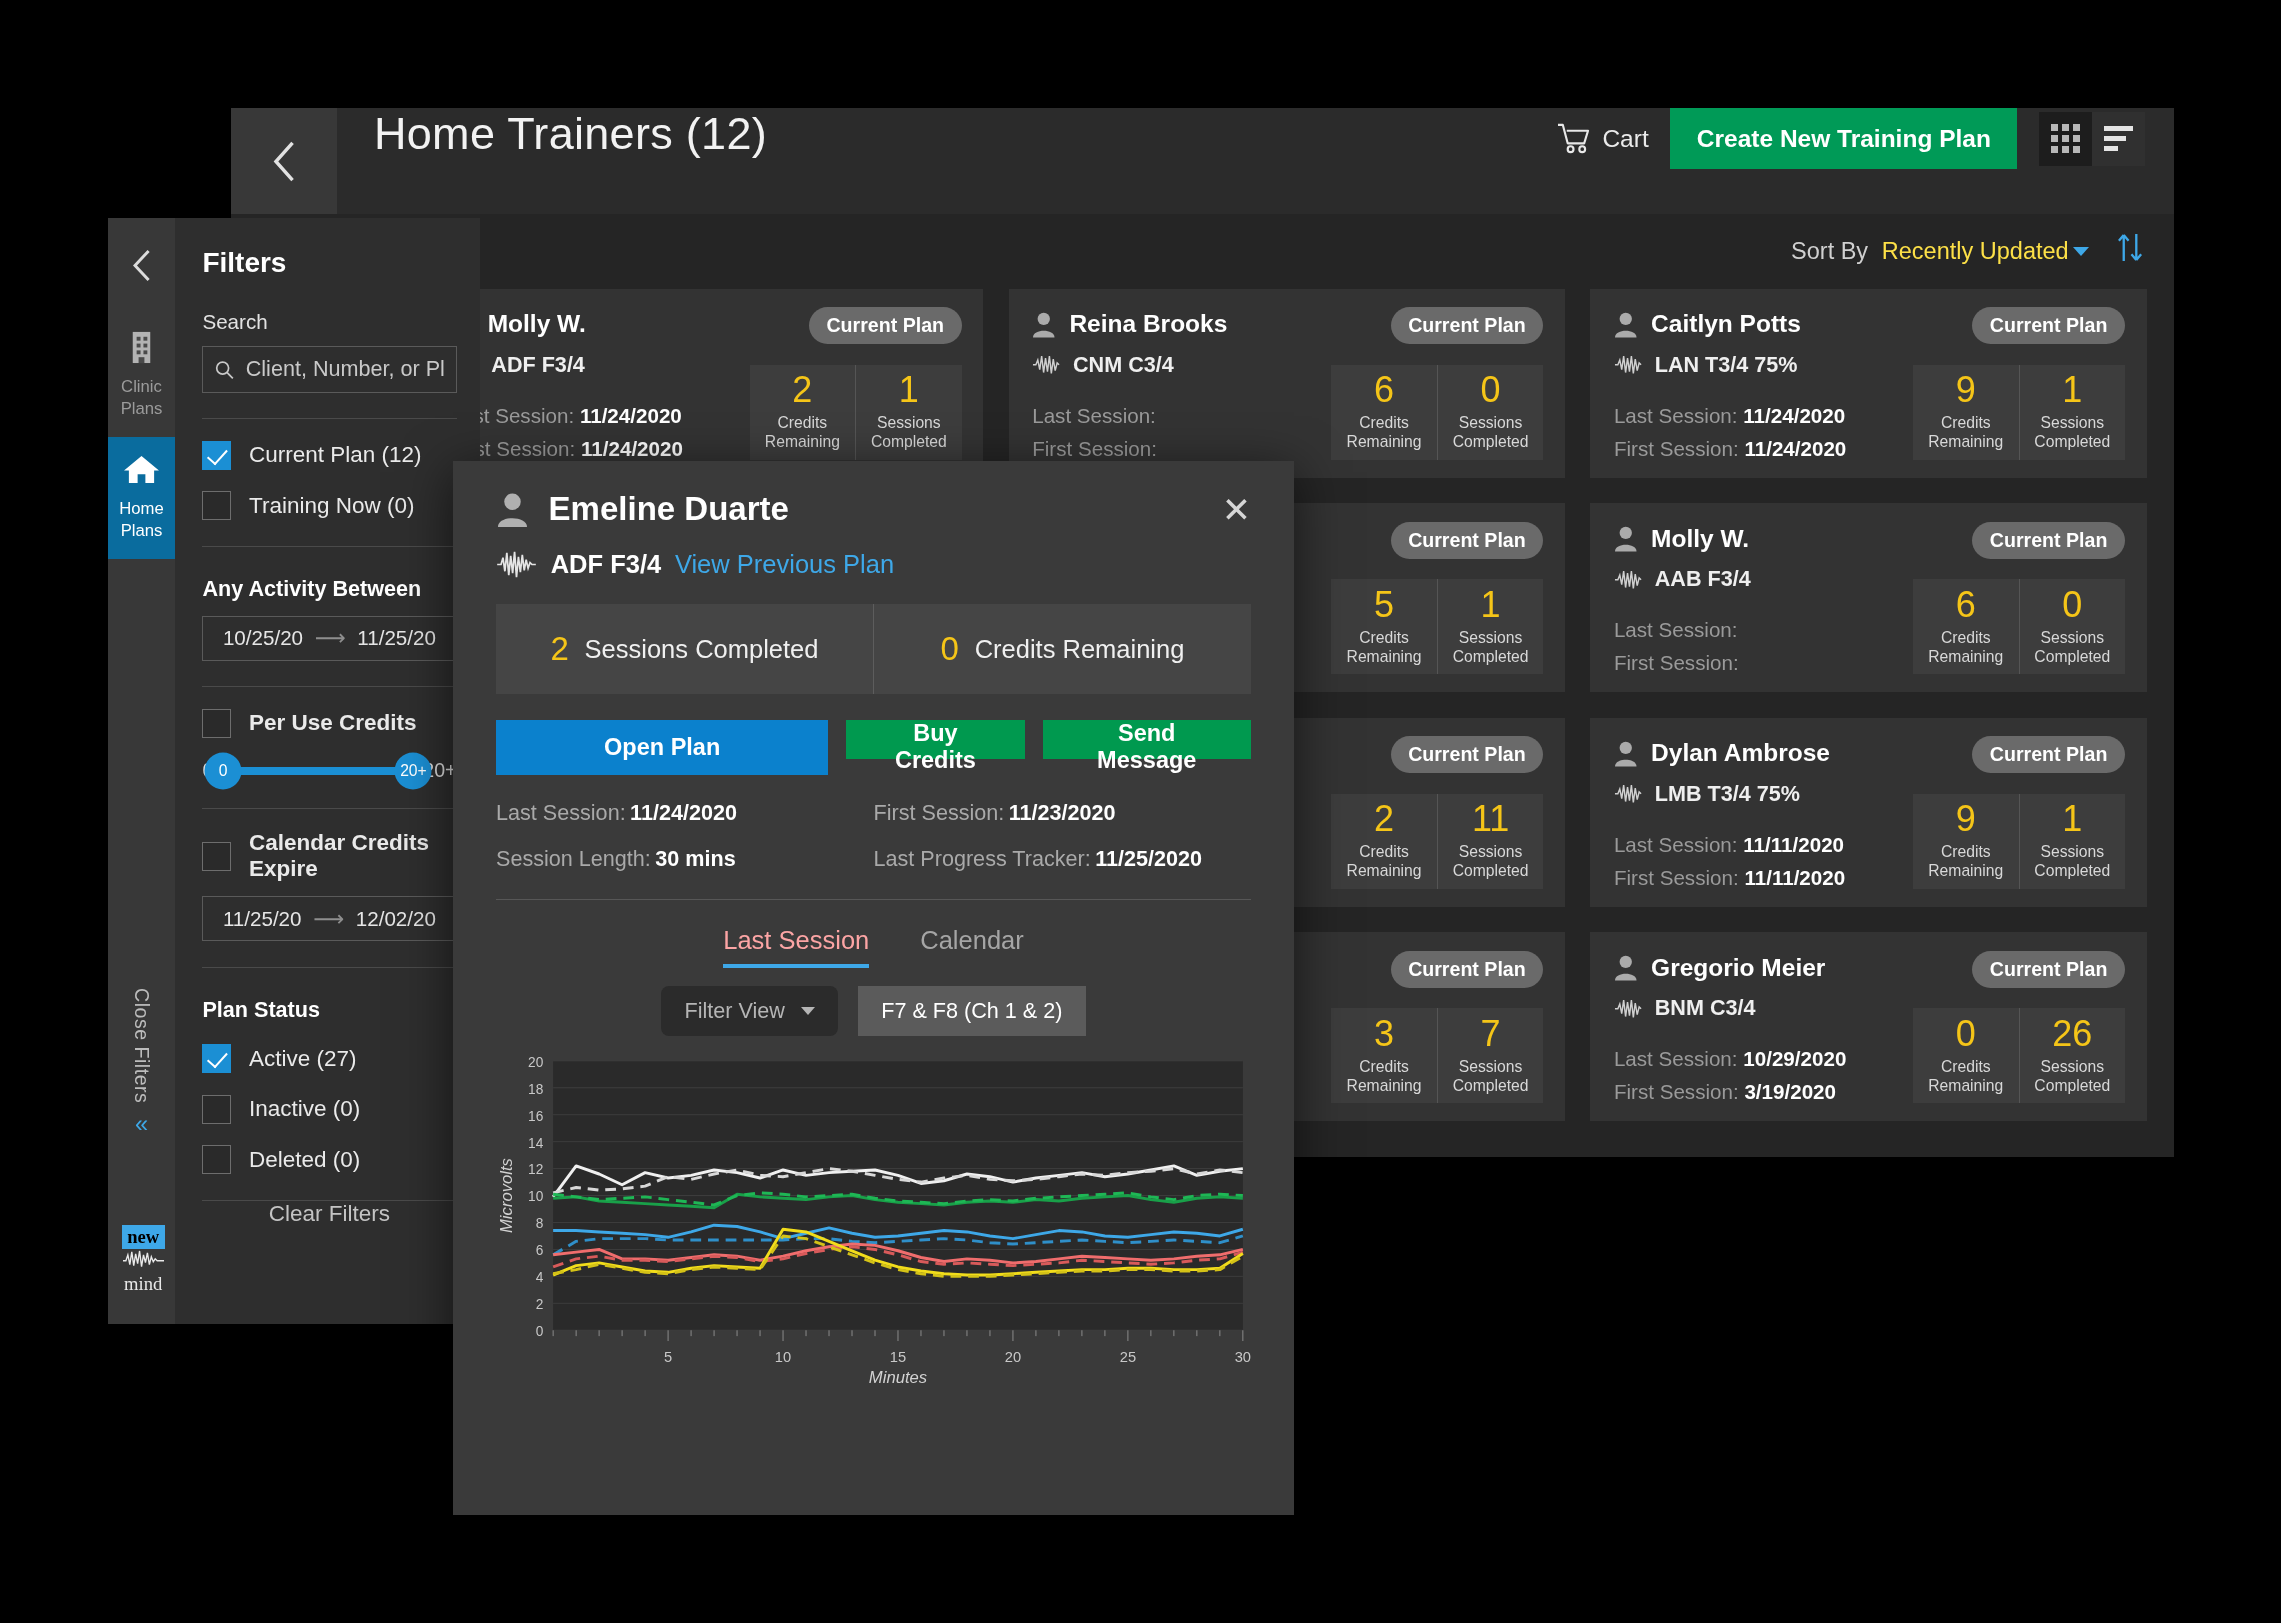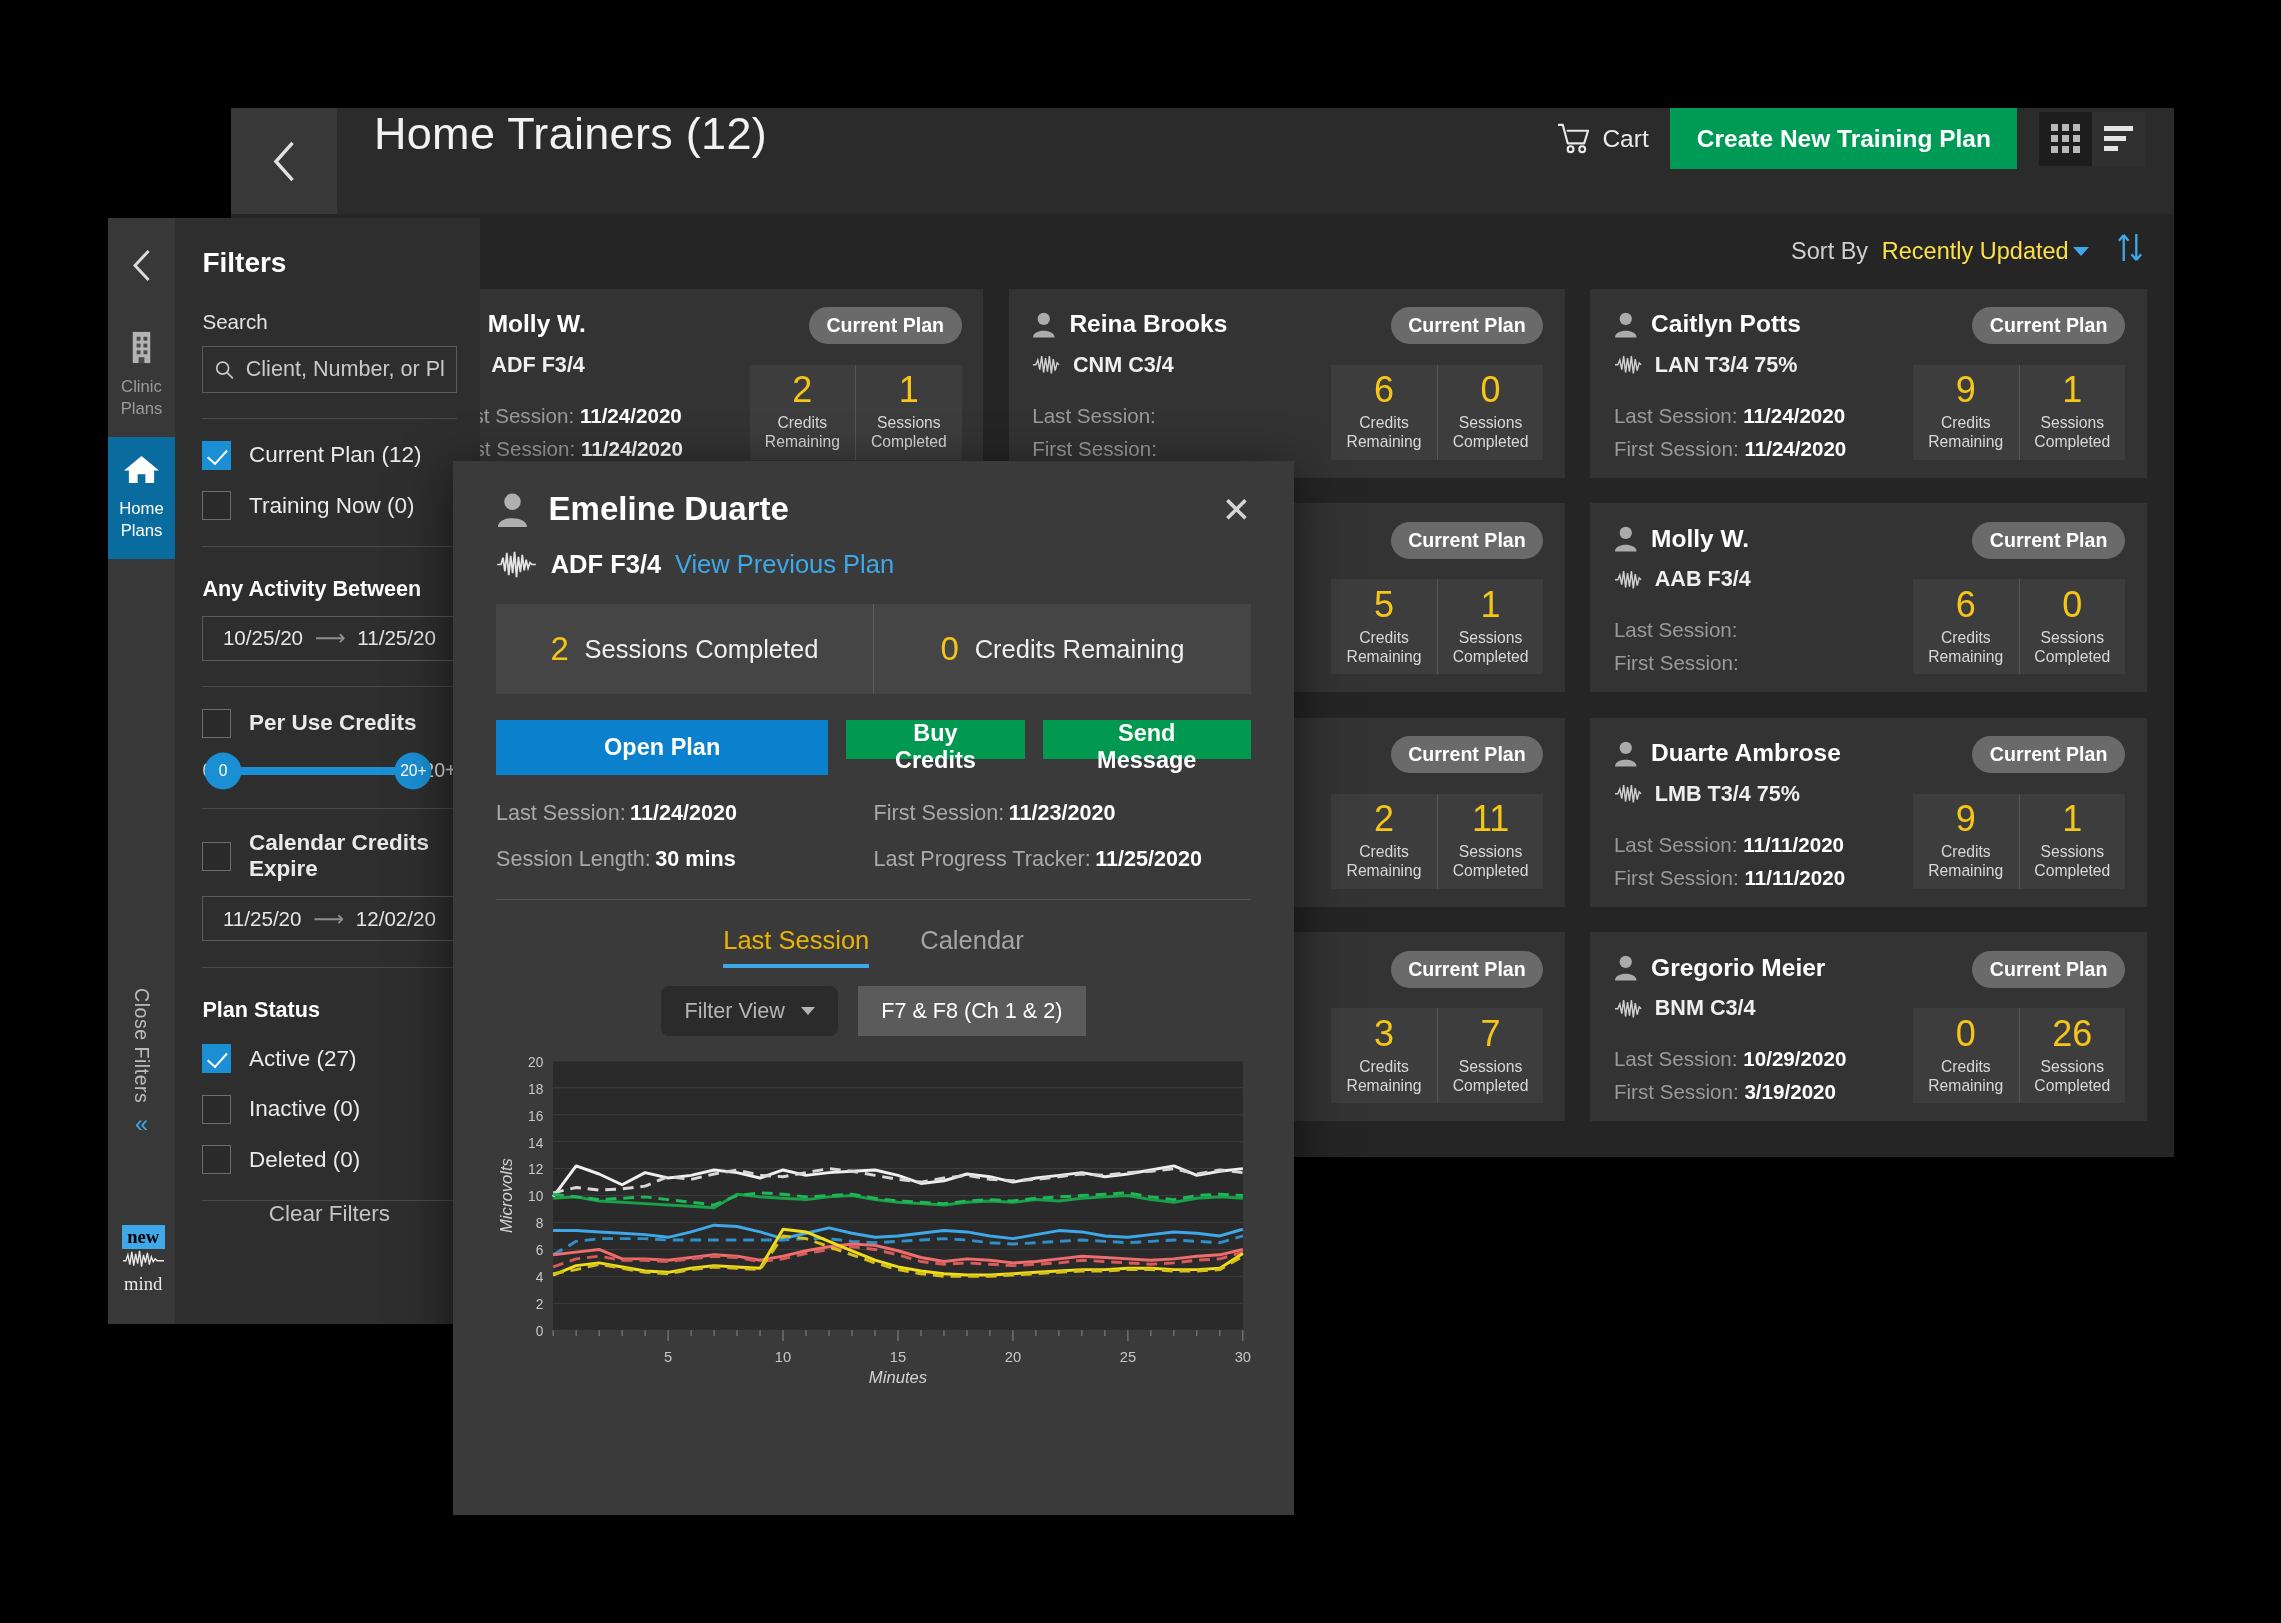--- a/index.html
+++ b/index.html
@@ -185,21 +185,21 @@
   .btn-green {
     background:#00994f; color:#fff; font-size: 23.5px; font-weight:700;
     border:none; height: 39px; padding: 0 27.4px; cursor:pointer; font-family:"Liberation Sans", sans-serif;
   }
   .m-details { margin-top: 25.5px; display:grid; grid-template-columns: 1fr 1fr; row-gap: 19.6px; }
   .m-details .lbl { color:#a9a9a9; font-size: 21.6px; }
   .m-details .val { color:#fff; font-size: 21.6px; font-weight:700; }
   .m-div { height:1px; background:#575757; margin-top: 27.4px; }
   .m-tabs { display:flex; justify-content:center; gap: 51px; margin-top: 25.5px; }
   .m-tab { color:#a5a5a5; font-size: 25.5px; cursor:pointer; padding-bottom: 9.8px; }
-  .m-tab.active { color:#eab308; border-bottom: 4.9px solid #3ea8e8; }
+  .m-tab.active { color:#fca5a5; border-bottom: 4.9px solid #3ea8e8; }
   .chart-ctrls { display:flex; justify-content:center; gap: 19.6px; margin-top: 17.6px; }
   .filter-view {
     background:#2b2b2b; color:#b5b5b5; font-size: 21.6px; padding: 11.8px 23.5px;
     display:flex; align-items:center; gap: 15.7px; cursor:pointer;border-radius:8px;
   }
   .chev-sm { width:0;height:0;border-left:7.8px solid transparent;border-right:7.8px solid transparent;border-top:8.8px solid #b5b5b5; }
   .chan-btn { background:#5b5b5b; color:#fff; font-size: 21.6px; padding: 11.8px 23.5px; cursor:pointer; }
   .chart-wrap { margin-top: 17.6px; position:relative; }
 
   
@@ -509,21 +509,21 @@
               <span class="cap">Sessions<br>Completed</span>
             </div>
           </div>
         </div>
         <div class="card">
           <div class="card-head">
             <svg class="person-icon" viewBox="0 0 24 28">
               <circle cx="12" cy="8" r="6.3" fill="#ababab"></circle>
               <path d="M1 27 C1 18 23 18 23 27 Z" fill="#ababab"></path>
             </svg>
-            <span class="card-name">Duarte Ambrose</span>
+            <span class="card-name">Dylan Ambrose</span>
           </div>
           <span class="badge">Current Plan</span>
           <div class="card-plan">
             <svg class="wave-icon" viewBox="0 0 30 22">
               <polyline points="1,11 4,11 6,6 8,16 10,2 12,19 14,4 16,18 18,2 20,20 22,5 24,17 26,9 28,11" fill="none" stroke="#cfcfcf" stroke-width="1.5"></polyline>
             </svg>
             <span class="plan-code">LMB T3/4 75%</span>
           </div>
           <div class="card-meta">
             <div><span class="lbl">Last Session:</span> <span class="val">11/11/2020</span></div>

